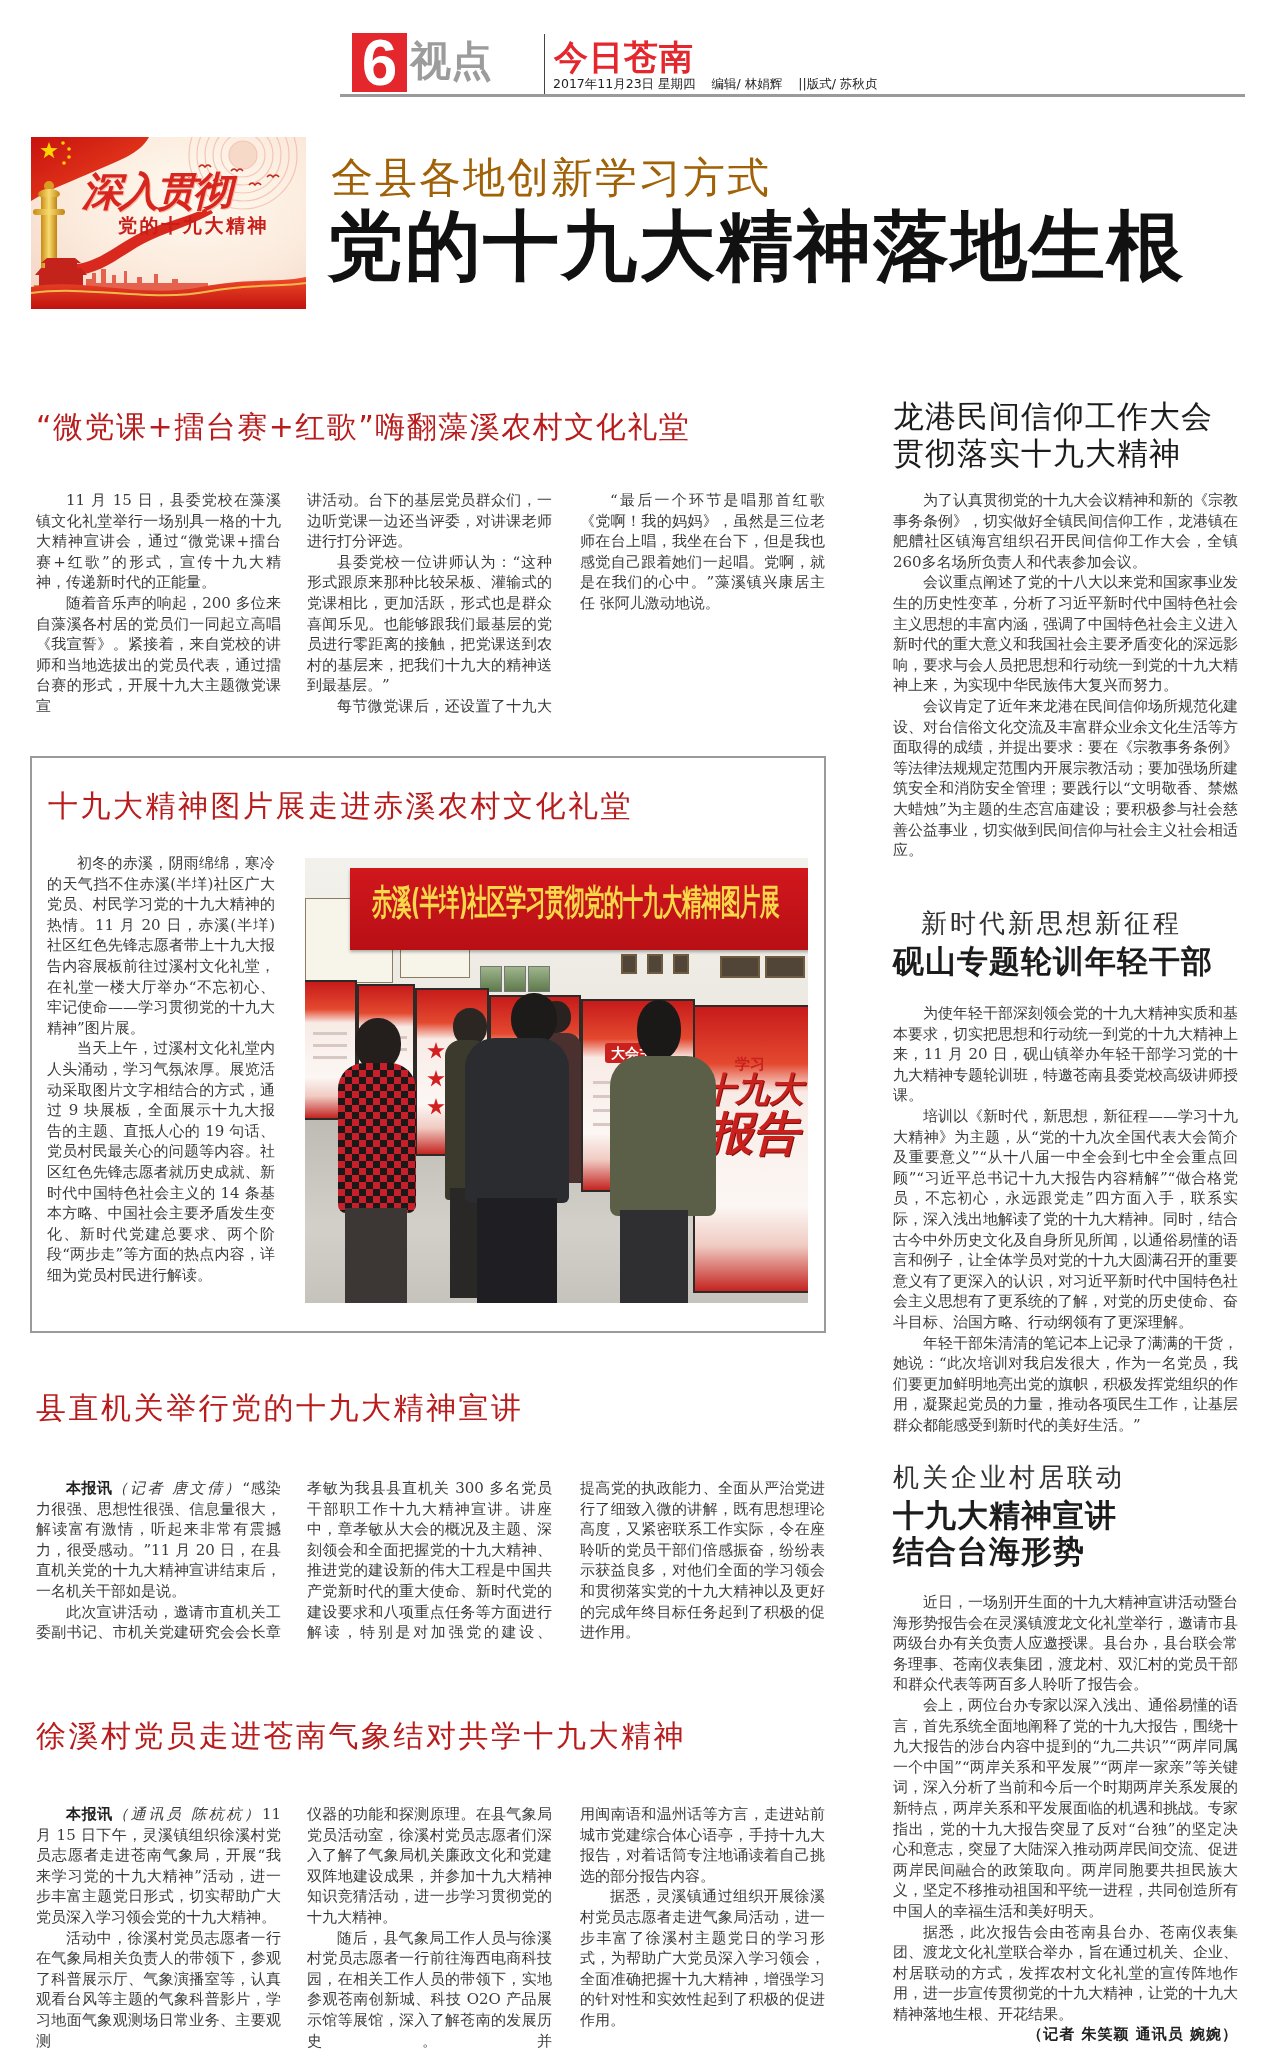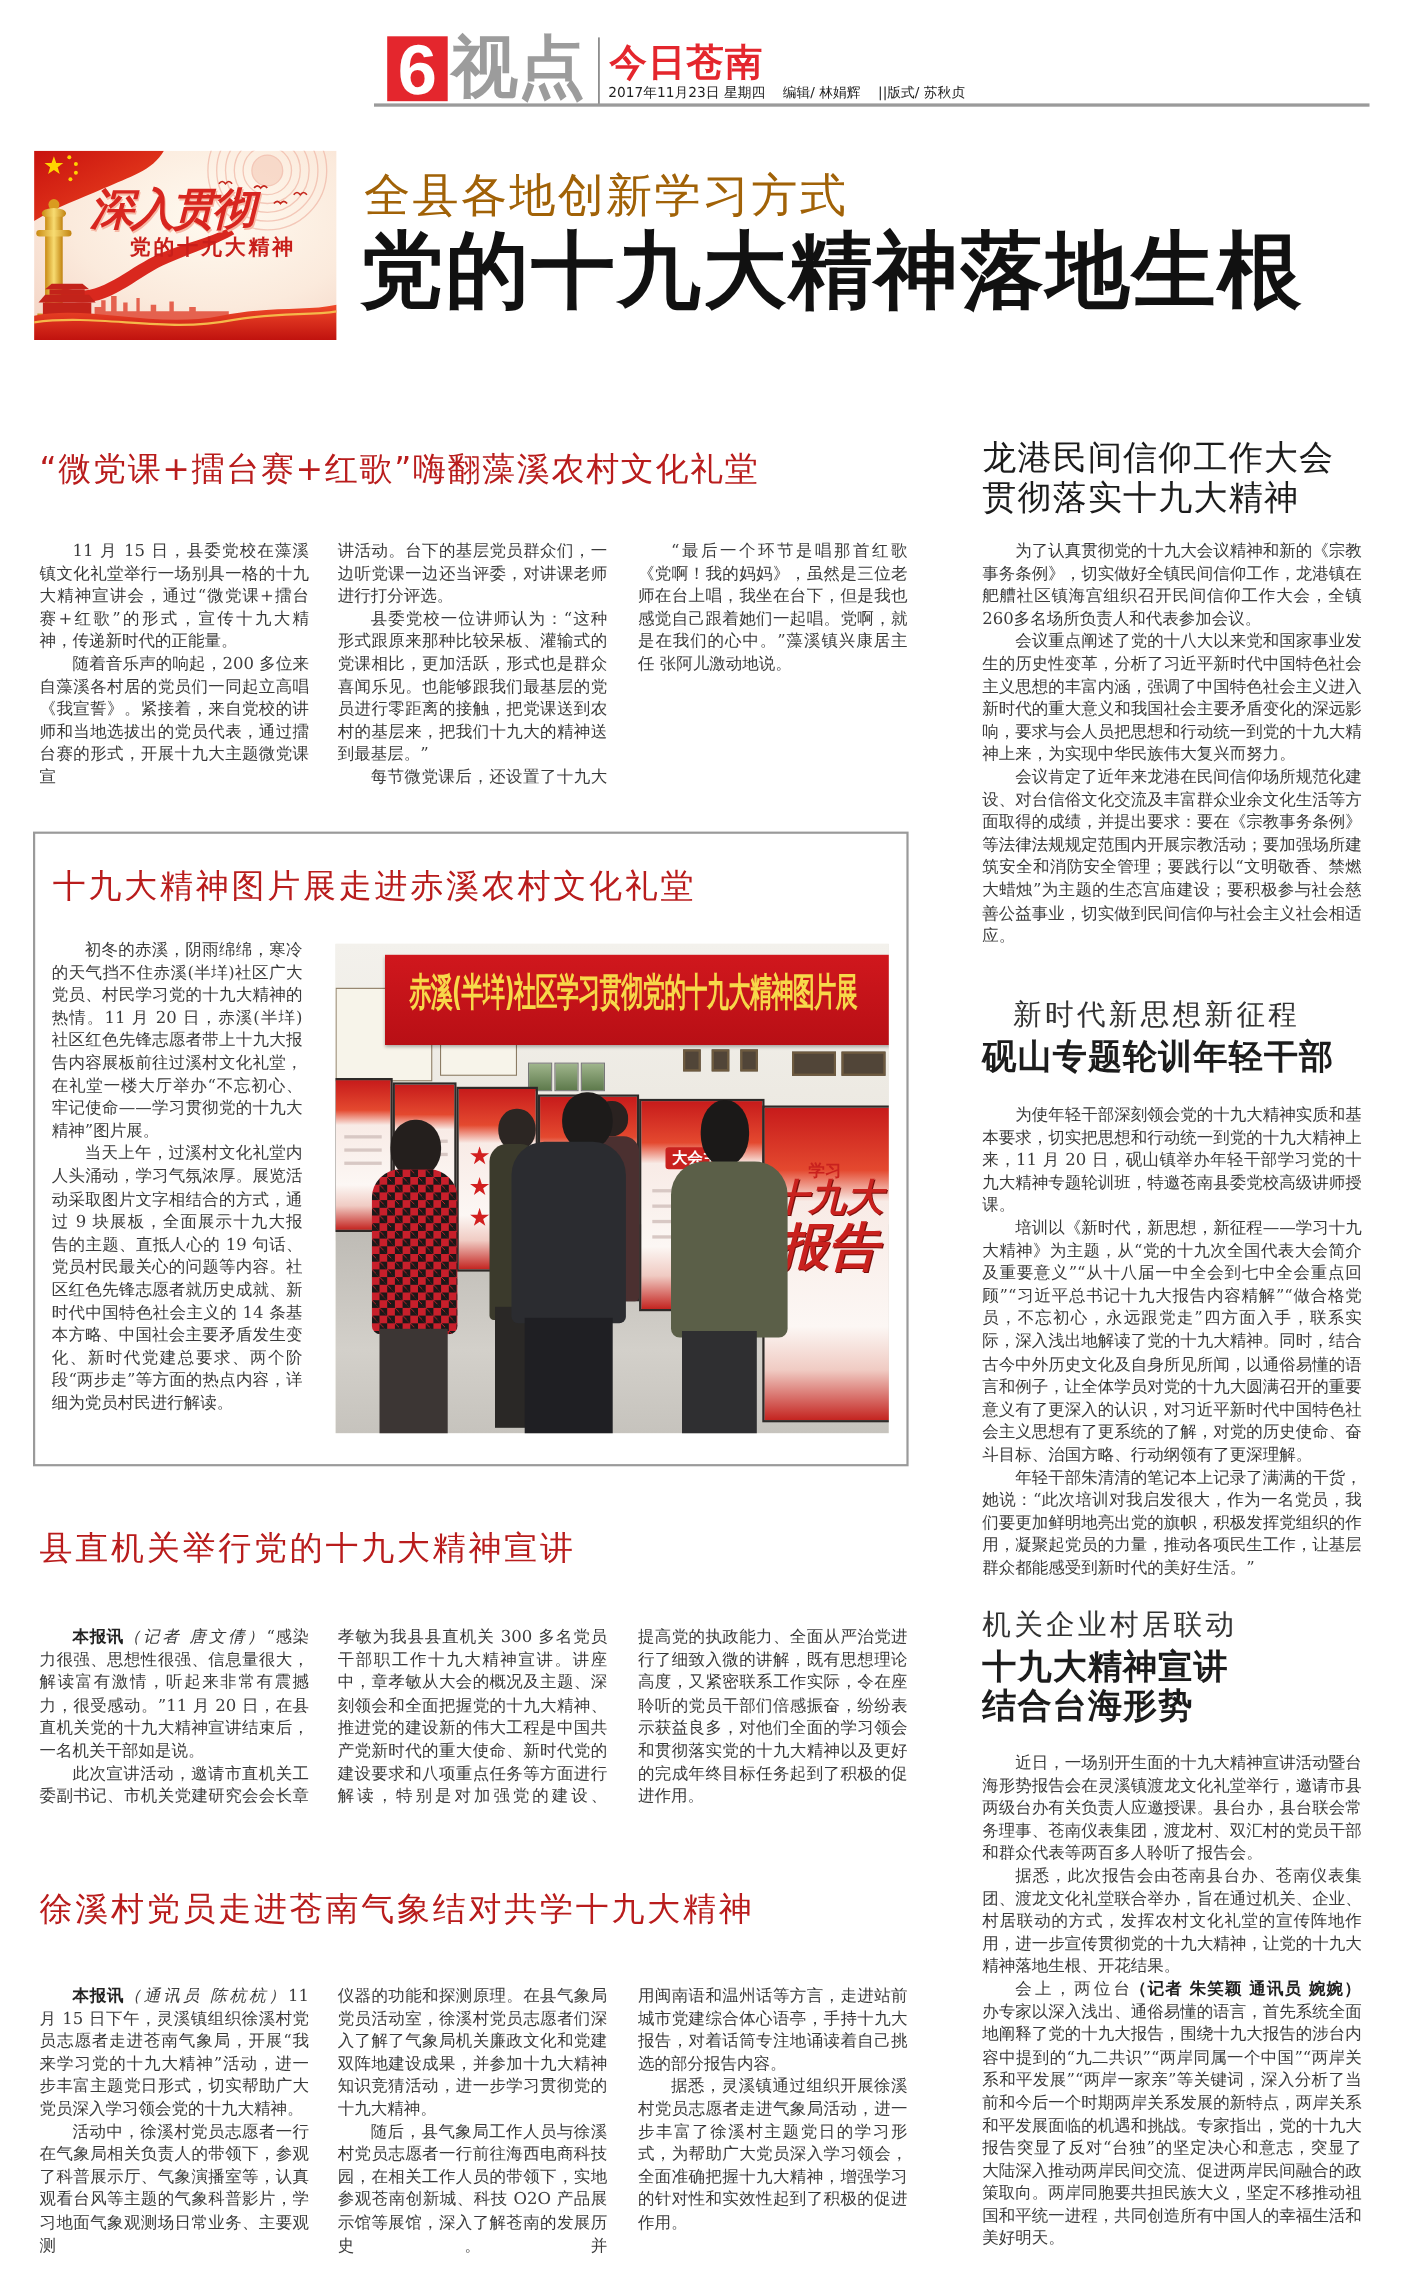--- a/index.html
+++ b/index.html
@@ -2,21 +2,21 @@
 <html><head>
 <meta charset="utf-8">
 <style>
 *{box-sizing:border-box;}
 html,body{margin:0;padding:0;}
 body{width:1280px;height:2071px;position:relative;background:#fff;overflow:hidden;font-family:"DejaVu Serif","Liberation Serif",serif;}
 .abs{position:absolute;}
 
 
 #num6{left:352px;top:33px;width:55px;height:59px;background:#e4262d;color:#fff;font-family:"Liberation Sans",sans-serif;font-weight:bold;font-size:64px;line-height:60px;text-align:center;}
-#section-name{left:410px;top:28px;color:#9c9c9c;font-family:Liberation Sans, sans-serif;font-weight:bold;font-size:61px;line-height:66px;white-space:nowrap;}
+#section-name{left:410px;top:28px;color:#9c9c9c;font-family:Liberation Sans, sans-serif;font-weight:bold;font-size:41px;line-height:66px;white-space:nowrap;}
 #vline{left:544px;top:34px;width:1px;height:61px;background:#444;}
 #paper-name{left:554px;top:38px;color:#e4262d;font-family:"DejaVu Sans",sans-serif;font-weight:bold;font-size:34px;line-height:38px;letter-spacing:1px;white-space:nowrap;}
 #dateline{left:553px;top:77px;font-size:12.5px;line-height:14px;color:#222;white-space:nowrap;font-family:"DejaVu Sans",sans-serif;}
 #dateline span{margin-right:12px;}
 #rule{left:340px;top:94px;width:905px;height:3px;background:#9a9a9a;}
 
 
 #bn-calli{left:82px;top:168px;font-size:40px;line-height:46px;font-weight:bold;font-style:italic;color:#d8261f;letter-spacing:-3px;white-space:nowrap;text-shadow:1px 1px 0 #f6b9a6;font-family:"DejaVu Serif",serif;}
 #bn-sub{left:118px;top:214px;font-size:19px;line-height:22px;font-weight:bold;color:#c81e1a;letter-spacing:2.6px;white-space:nowrap;font-family:"DejaVu Serif",serif;}
 #kicker{left:331px;top:154px;font-size:42px;line-height:48px;font-weight:300;letter-spacing:2px;color:#a16207;white-space:nowrap;font-family:"DejaVu Serif",serif;}
@@ -291,16 +291,16 @@
     <p class="ind">年轻干部朱清清的笔记本上记录了满满的干货，她说：“此次培训对我启发很大，作为一名党员，我们要更加鲜明地亮出党的旗帜，积极发挥党组织的作用，凝聚起党员的力量，推动各项民生工作，让基层群众都能感受到新时代的美好生活。”</p>
   </div>
 </section>
 
 <section>
   <div class="abs ttl rt-k" style="left:893px;top:1462px">机关企业村居联动</div>
   <div class="abs ttl rt-m rt-b" style="left:893px;top:1497px">十九大精神宣讲</div>
   <div class="abs ttl rt-m rt-b" style="left:893px;top:1533px">结合台海形势</div>
   <div class="abs txt" style="left:893px;top:1592px;width:345px">
     <p class="ind">近日，一场别开生面的十九大精神宣讲活动暨台海形势报告会在灵溪镇渡龙文化礼堂举行，邀请市县两级台办有关负责人应邀授课。县台办，县台联会常务理事、苍南仪表集团，渡龙村、双汇村的党员干部和群众代表等两百多人聆听了报告会。</p>
+    <p class="ind">会上，两位台办专家以深入浅出、通俗易懂的语言，首先系统全面地阐释了党的十九大报告，围绕十九大报告的涉台内容中提到的“九二共识”“两岸同属一个中国”“两岸关系和平发展”“两岸一家亲”等关键词，深入分析了当前和今后一个时期两岸关系发展的新特点，两岸关系和平发展面临的机遇和挑战。专家指出，党的十九大报告突显了反对“台独”的坚定决心和意志，突显了大陆深入推动两岸民间交流、促进两岸民间融合的政策取向。两岸同胞要共担民族大义，坚定不移推动祖国和平统一进程，共同创造所有中国人的幸福生活和美好明天。</p>
     <p class="ind"><span>据悉，此次报告会由苍南县台办、苍南仪表集团、渡龙文化礼堂联合举办，旨在通过机关、企业、村居联动的方式，发挥农村文化礼堂的宣传阵地作用，进一步宣传贯彻党的十九大精神，让党的十九大精神落地生根、开花结果。</span><span class="sign">（记者 朱笑颖 通讯员 婉婉）</span></p>
-    <p class="ind">会上，两位台办专家以深入浅出、通俗易懂的语言，首先系统全面地阐释了党的十九大报告，围绕十九大报告的涉台内容中提到的“九二共识”“两岸同属一个中国”“两岸关系和平发展”“两岸一家亲”等关键词，深入分析了当前和今后一个时期两岸关系发展的新特点，两岸关系和平发展面临的机遇和挑战。专家指出，党的十九大报告突显了反对“台独”的坚定决心和意志，突显了大陆深入推动两岸民间交流、促进两岸民间融合的政策取向。两岸同胞要共担民族大义，坚定不移推动祖国和平统一进程，共同创造所有中国人的幸福生活和美好明天。</p>
   </div>
 </section>
 
 </body></html>

